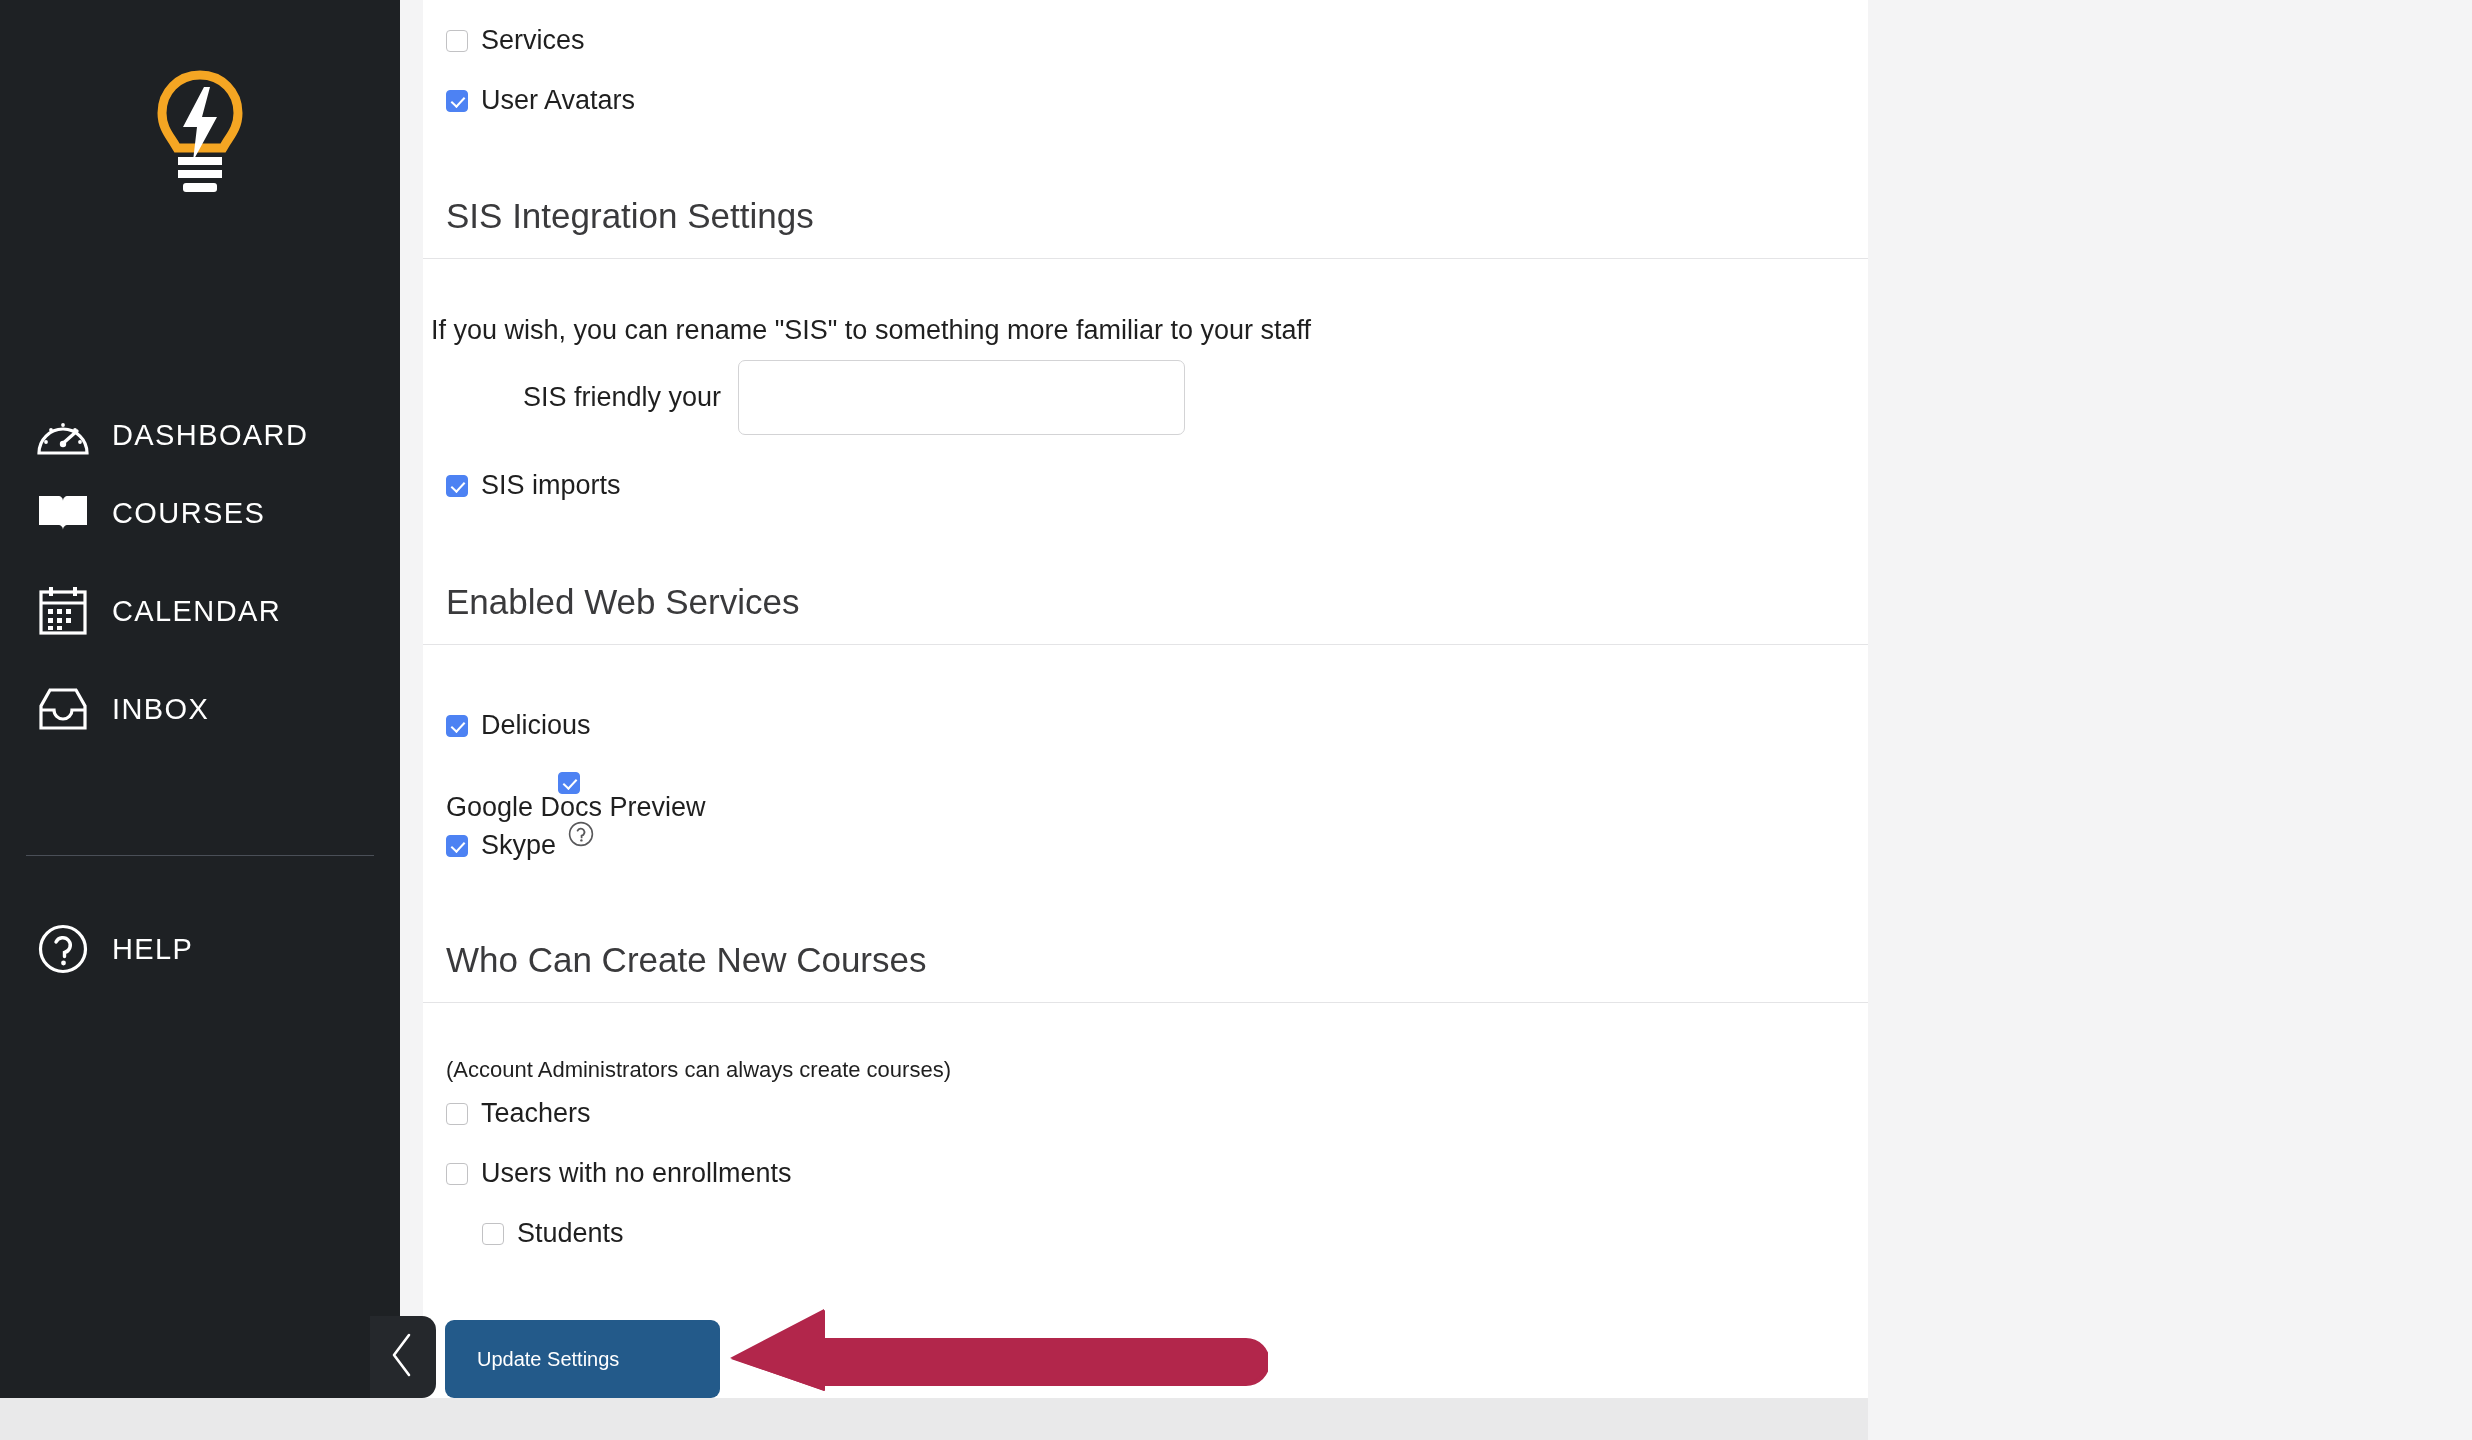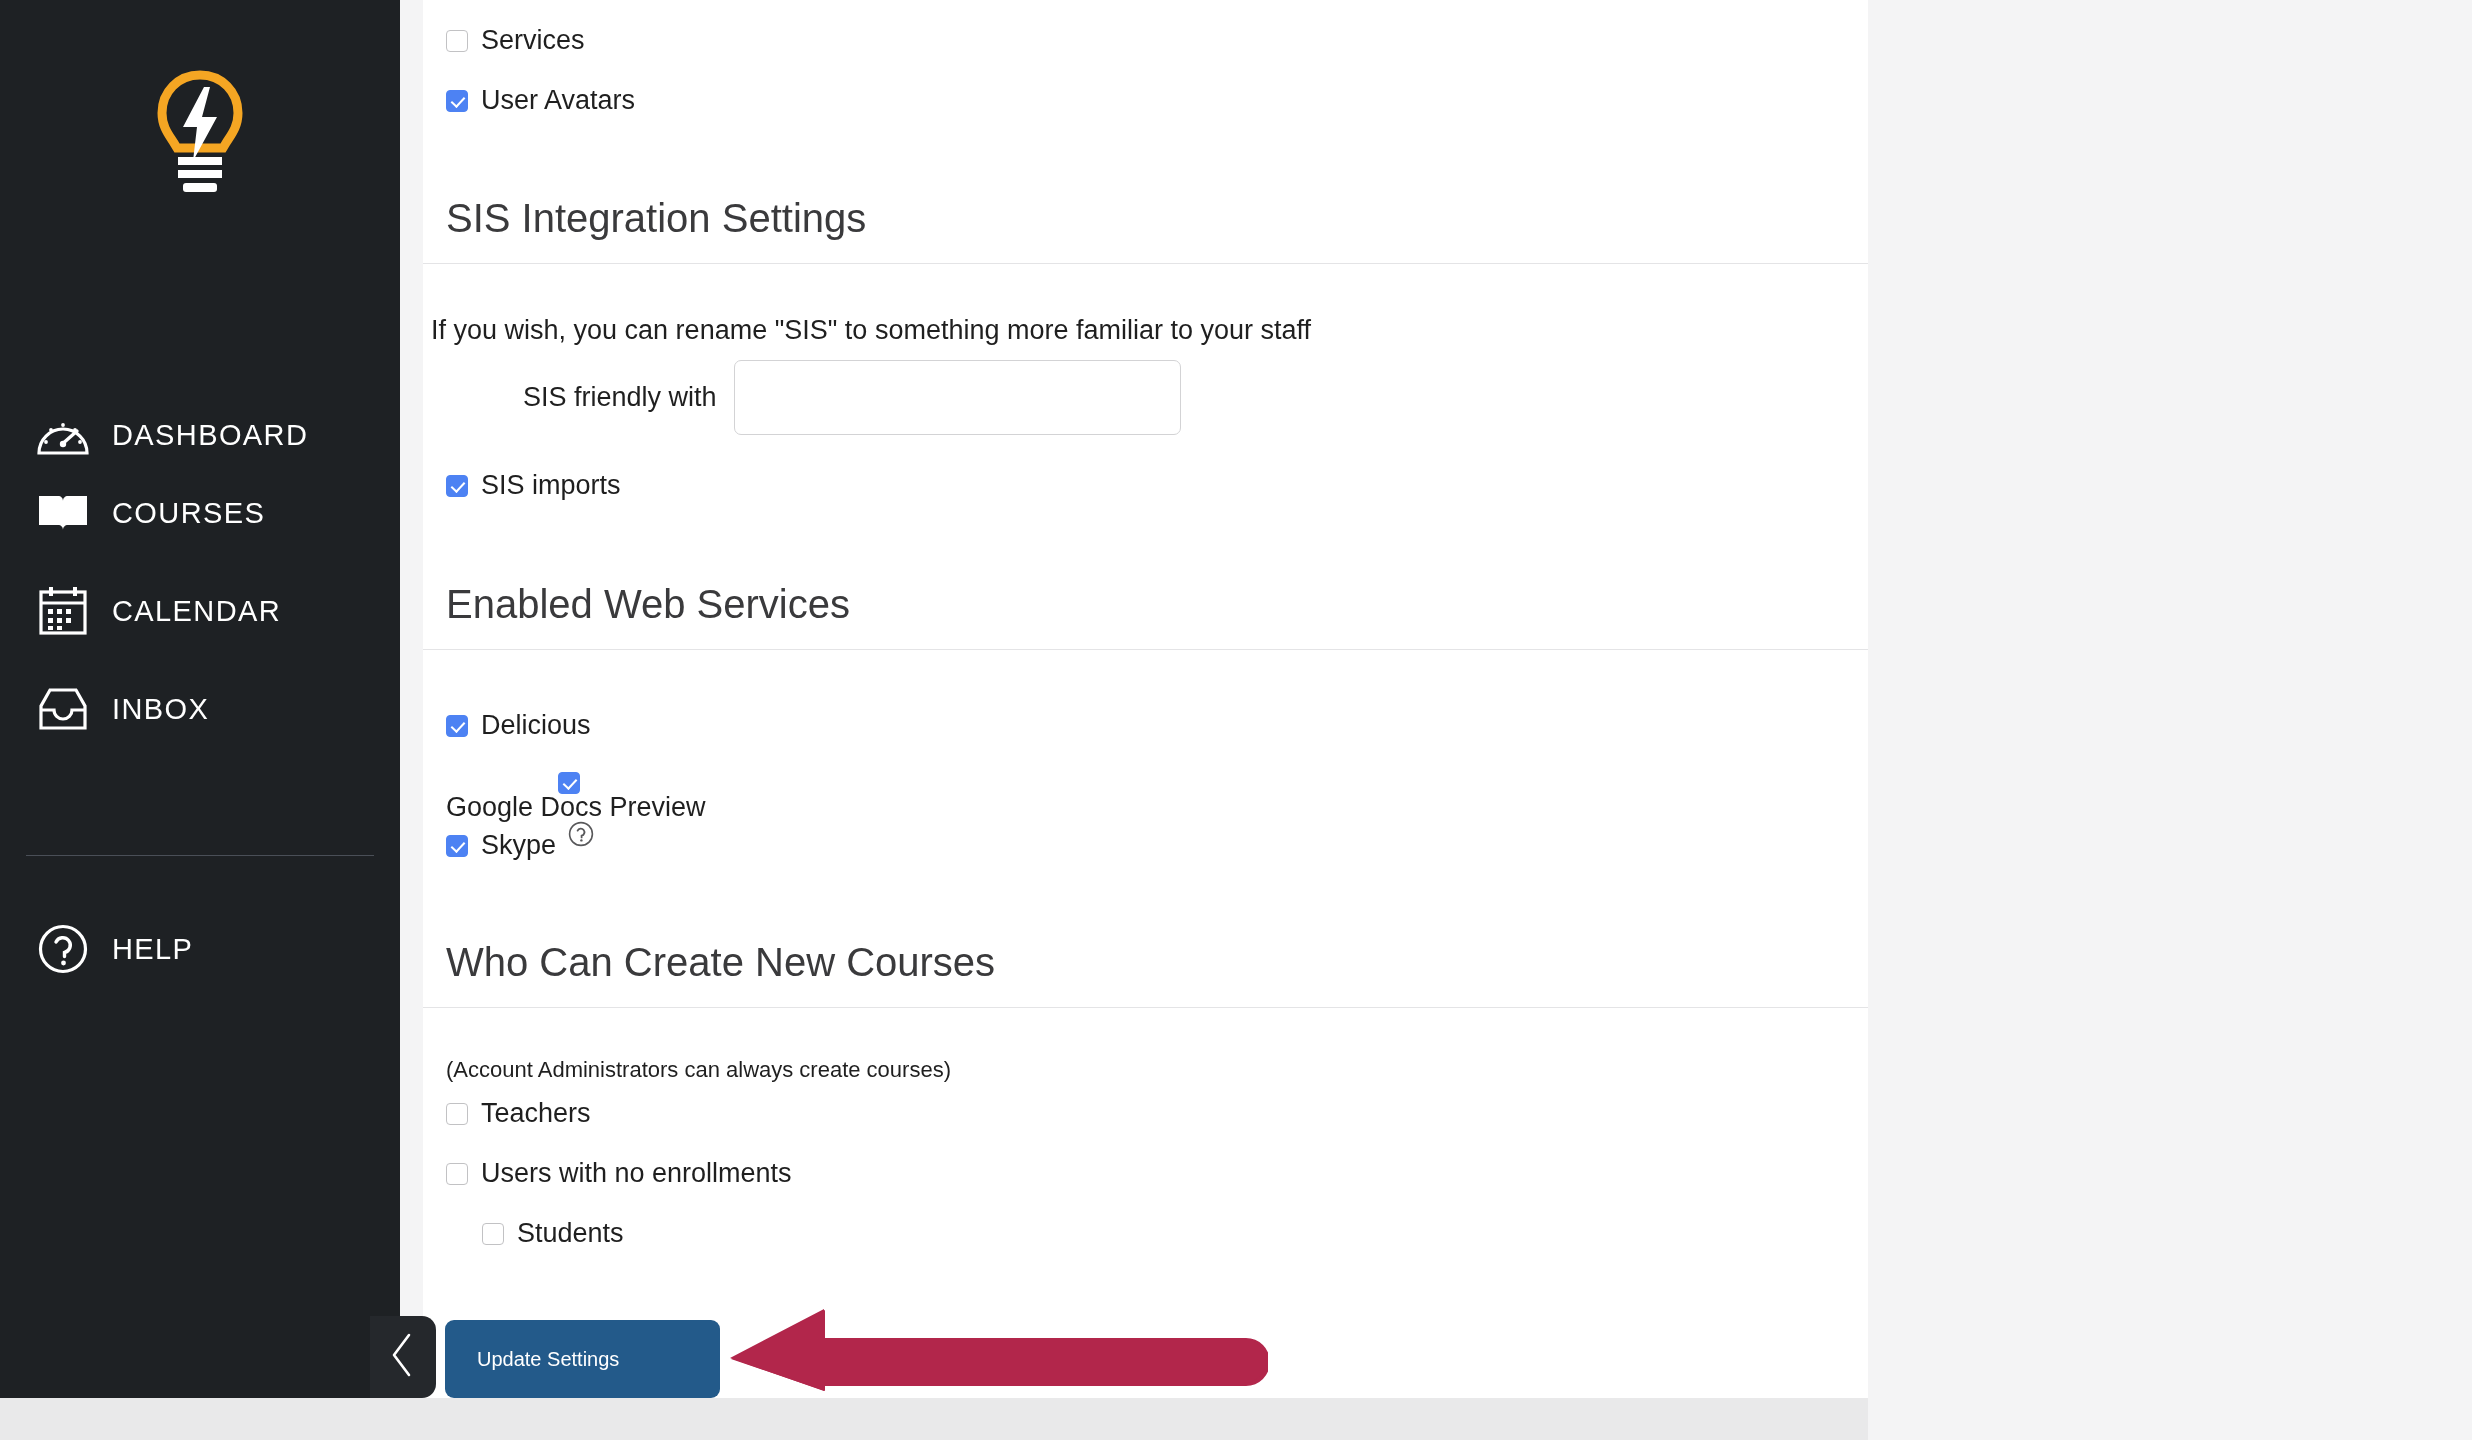--- a/index.html
+++ b/index.html
@@ -136,21 +136,21 @@
     white-space: nowrap;
     line-height: 1;
   }
 
   .section-head {
     position: absolute;
     left: 0;
     width: 1445px;
   }
   .section-head .title {
-    font-size: 40px;
+    font-size: 35px;
     color: #3a3a3c;
     font-weight: 400;
     padding-left: 23px;
     white-space: nowrap;
   }
   .section-head .rule {
     margin-top: 22px;
     width: 1445px; height: 1px;
     background: #e4e4e6;
   }
@@ -348,21 +348,21 @@
     </div>
 
     <div class="section-head" style="top:196px;">
       <div class="title">SIS Integration Settings</div>
       <div class="rule"></div>
     </div>
 
     <div class="para" style="left:8px; top:315px;">If you wish, you can rename "SIS" to something more familiar to your staff</div>
 
     <div class="field-row" style="left:100px; top:360px;">
-      <span class="field-label">SIS friendly with</span>
+      <span class="field-label">SIS friendly your</span>
       <input class="text-input" type="text" placeholder="" style="">
     </div>
 
     <div class="chk-row" style="left:23px; top:472px;">
       <span class="cbx on"></span>
       <span class="chk-label">SIS imports</span>
     </div>
 
     <div class="section-head" style="top:582px;">
       <div class="title">Enabled Web Services</div>

